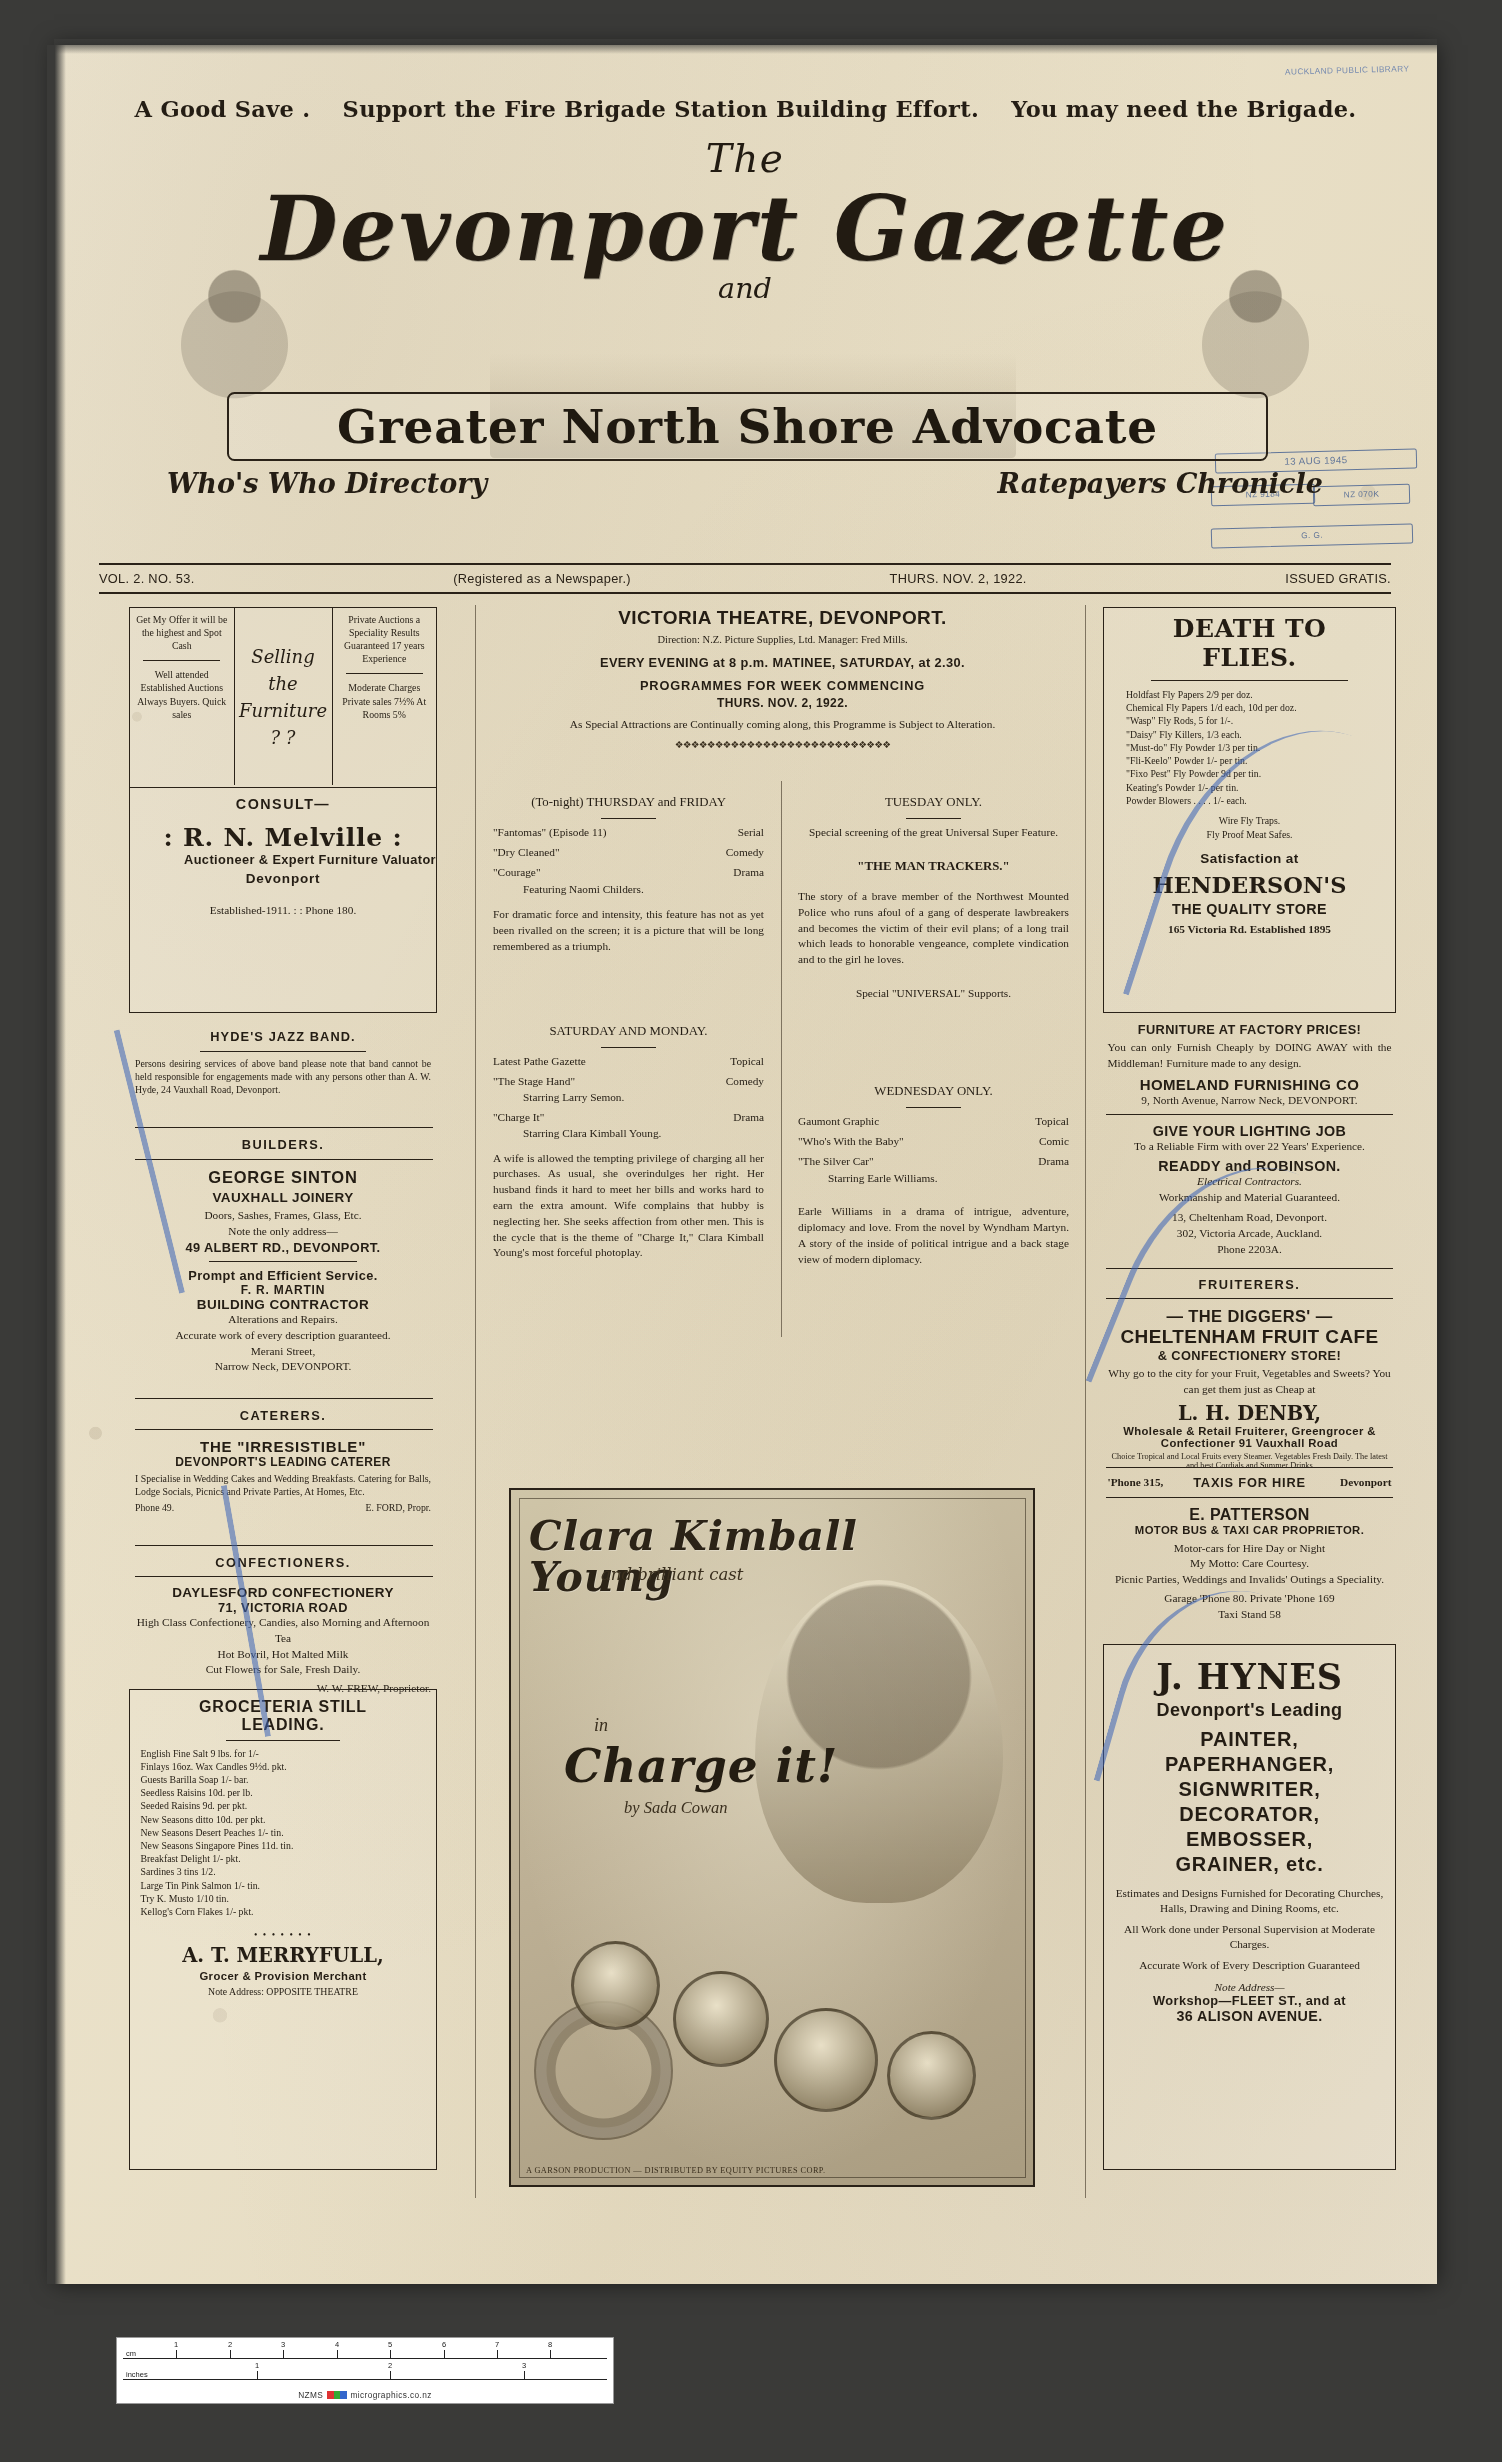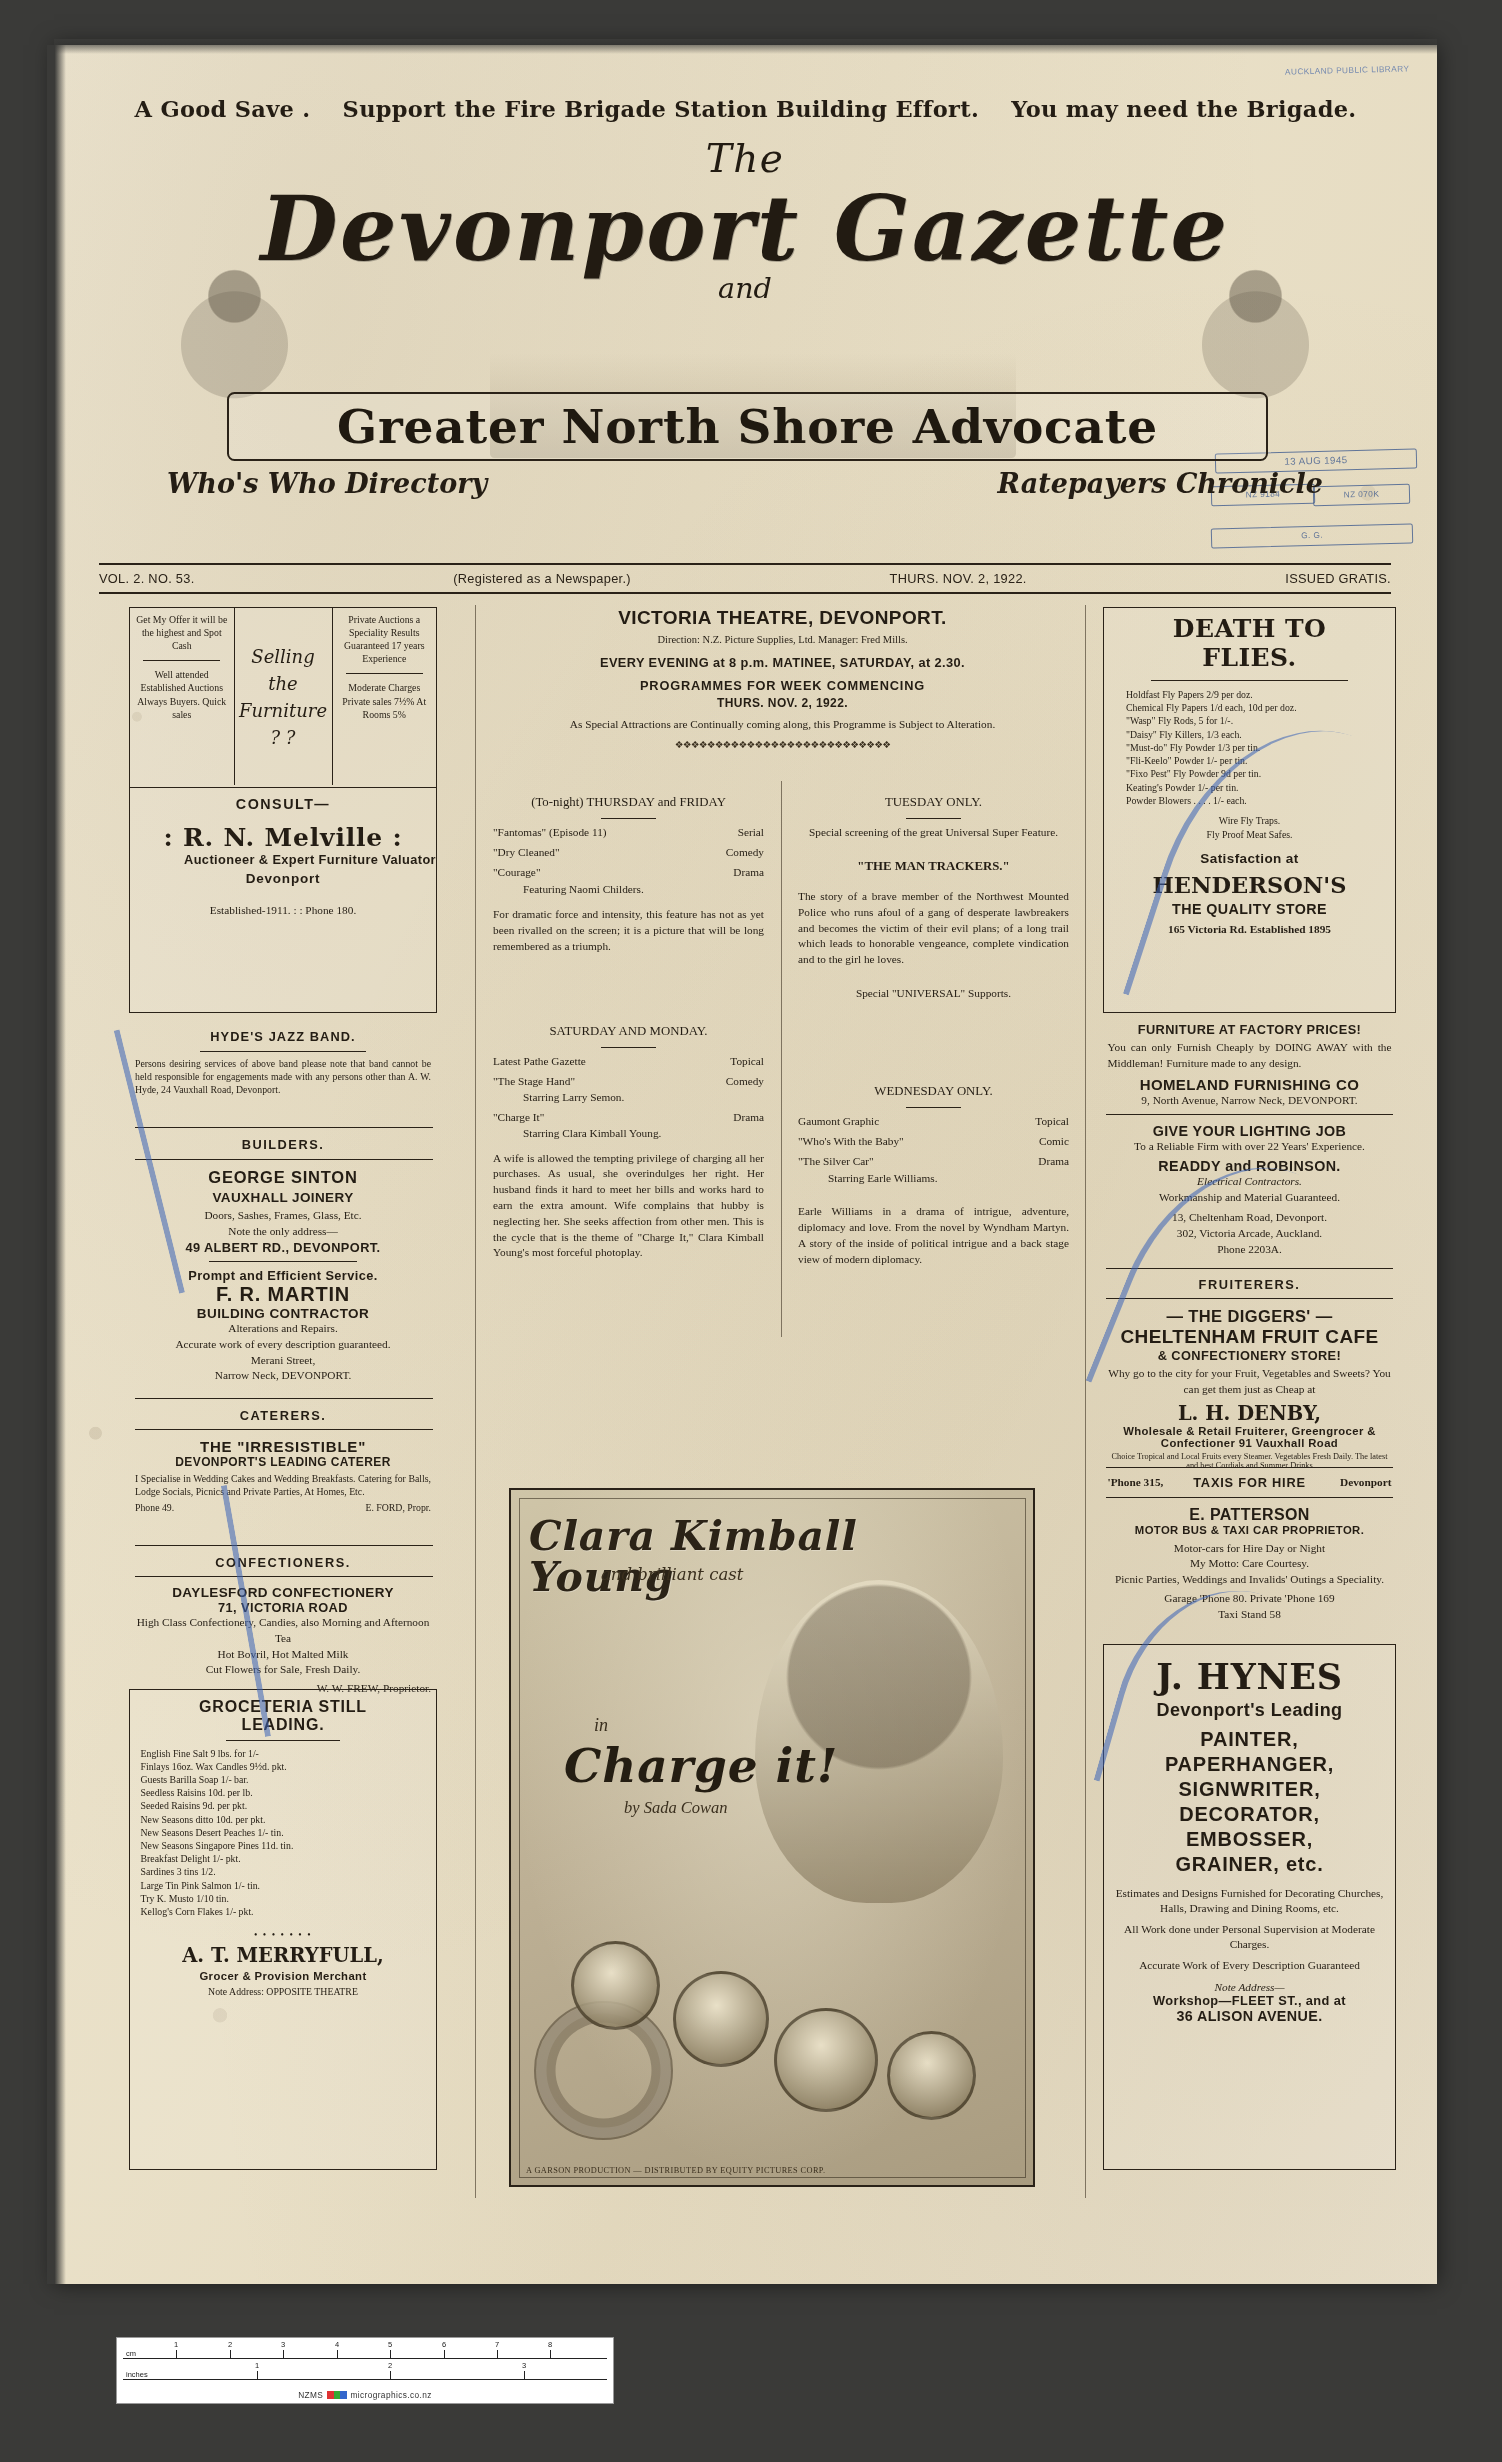--- a/index.html
+++ b/index.html
@@ -338,21 +338,21 @@
       <div class="hdr" style="font-size:16.5px;letter-spacing:0.8px;">GEORGE SINTON</div>
       <div class="hdr" style="font-size:13.5px;margin-top:3px;">VAUXHALL JOINERY</div>
       <div class="sm" style="margin-top:3px;">Doors, Sashes, Frames, Glass, Etc.</div>
       <div class="sm">Note the only address—</div>
       <div class="hdr" style="font-size:12.8px;">49 ALBERT RD., DEVONPORT.</div>
       <div class="divider" style="margin:6px 25%;"></div>
       <div class="hdr" style="font-size:12.8px;">Prompt and Efficient Service.</div>
     </div>
 
     <div class="col-text" style="left:75px;top:1238px;width:308px;padding:0 6px;text-align:center;">
-      <div class="hdr" style="font-size:20px;letter-spacing:0.8px;">F. R. MARTIN</div>
+      <div class="hdr" style="font-size:12px;letter-spacing:0.8px;">F. R. MARTIN</div>
       <div class="hdr" style="font-size:13.5px;">BUILDING CONTRACTOR</div>
       <div class="sm">Alterations and Repairs.</div>
       <div class="sm">Accurate work of every description guaranteed.</div>
       <div class="sm">Merani Street,</div>
       <div class="sm">Narrow Neck, DEVONPORT.</div>
     </div>
 
     <div class="rule" style="left:81px;top:1353px;width:298px;height:0.8px;"></div>
     <div class="col-text hdr md" style="left:75px;top:1362px;width:308px;letter-spacing:1.5px;">CATERERS.</div>
     <div class="rule" style="left:81px;top:1384px;width:298px;height:0.8px;"></div>

